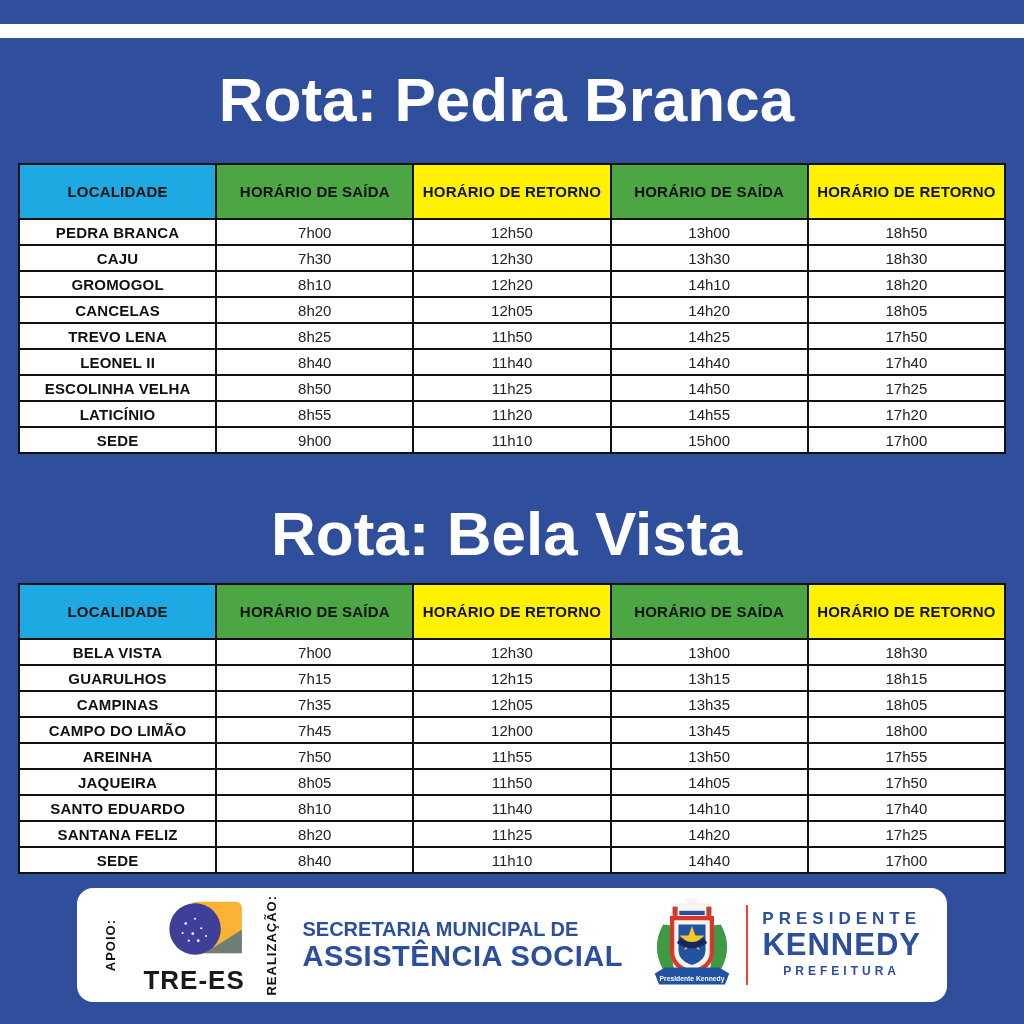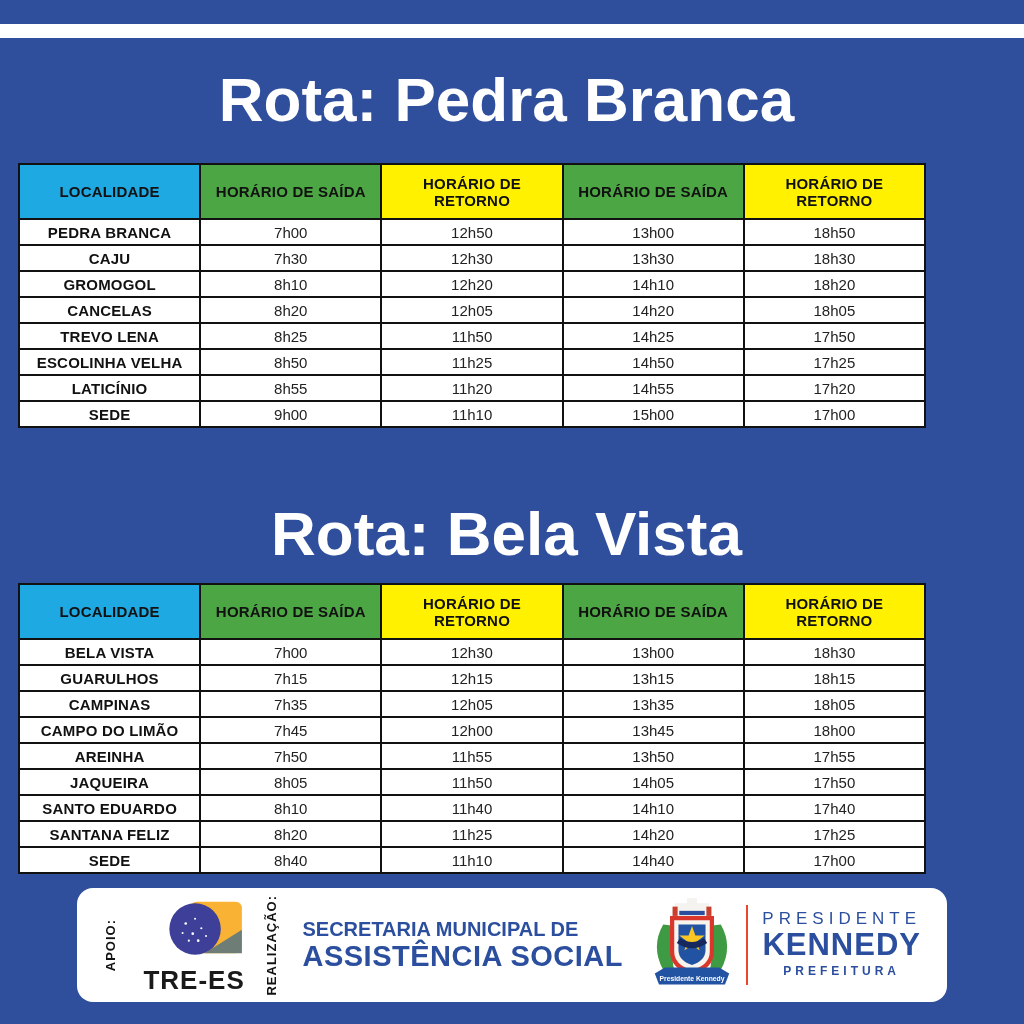--- a/index.html
+++ b/index.html
@@ -23,21 +23,21 @@
     color: #FFFFFF;
     font-size: 62px;
     font-weight: bold;
     letter-spacing: 0px;
     line-height: 1.1;
   }
   #title-1 { top: 66px; }
   #title-2 { top: 500px; }
 
   table.schedule {
-    position: absolute; left: 18px; width: 908px;
+    position: absolute; left: 18px; width: 988px;
     border-collapse: collapse;
     table-layout: fixed;
     background: #FFFFFF;
   }
   #table-1 { top: 163px; }
   #table-2 { top: 583px; }
 
   table.schedule th, table.schedule td {
     border: 2px solid #111111;
     text-align: center;
@@ -99,21 +99,21 @@
     color: var(--footer-blue, #2B4F9E);
     font-size: 29px; font-weight: bold; letter-spacing: 0.5px; line-height: 1.1;
   }
   .kennedy-group { display: flex; align-items: center; }
   .kennedy-divider {
     width: 2px; height: 80px;
     background: var(--divider-red, #E8472B);
     margin: 0 14px 0 10px;
   }
   .kennedy-text { text-align: center; color: var(--footer-blue, #2B4F9E); }
-  .kennedy-line1 { font-size: 17px; font-weight: 400; letter-spacing: 5px; line-height: 1.2; }
+  .kennedy-line1 { font-size: 17px; font-weight: 700; letter-spacing: 5px; line-height: 1.2; }
   .kennedy-line2 { font-size: 31px; font-weight: bold; letter-spacing: 1px; line-height: 1.05; }
   .kennedy-line3 { font-size: 12px; font-weight: 600; letter-spacing: 4px; line-height: 1.6; }
 </style>
 </head>
 <body>
 
 <div class="poster">
 
   <div class="top-stripe"></div>
 
@@ -157,20 +157,27 @@
           <td>12h05</td>
           <td>14h20</td>
           <td>18h05</td>
         </tr>
         <tr>
           <td class="locality">TREVO LENA</td>
           <td>8h25</td>
           <td>11h50</td>
           <td>14h25</td>
           <td>17h50</td>
+        </tr>
+        <tr>
+          <td class="locality">LEONEL II</td>
+          <td>8h40</td>
+          <td>11h40</td>
+          <td>14h40</td>
+          <td>17h40</td>
         </tr>
         <tr>
           <td class="locality">ESCOLINHA VELHA</td>
           <td>8h50</td>
           <td>11h25</td>
           <td>14h50</td>
           <td>17h25</td>
         </tr>
         <tr>
           <td class="locality">LATICÍNIO</td>

